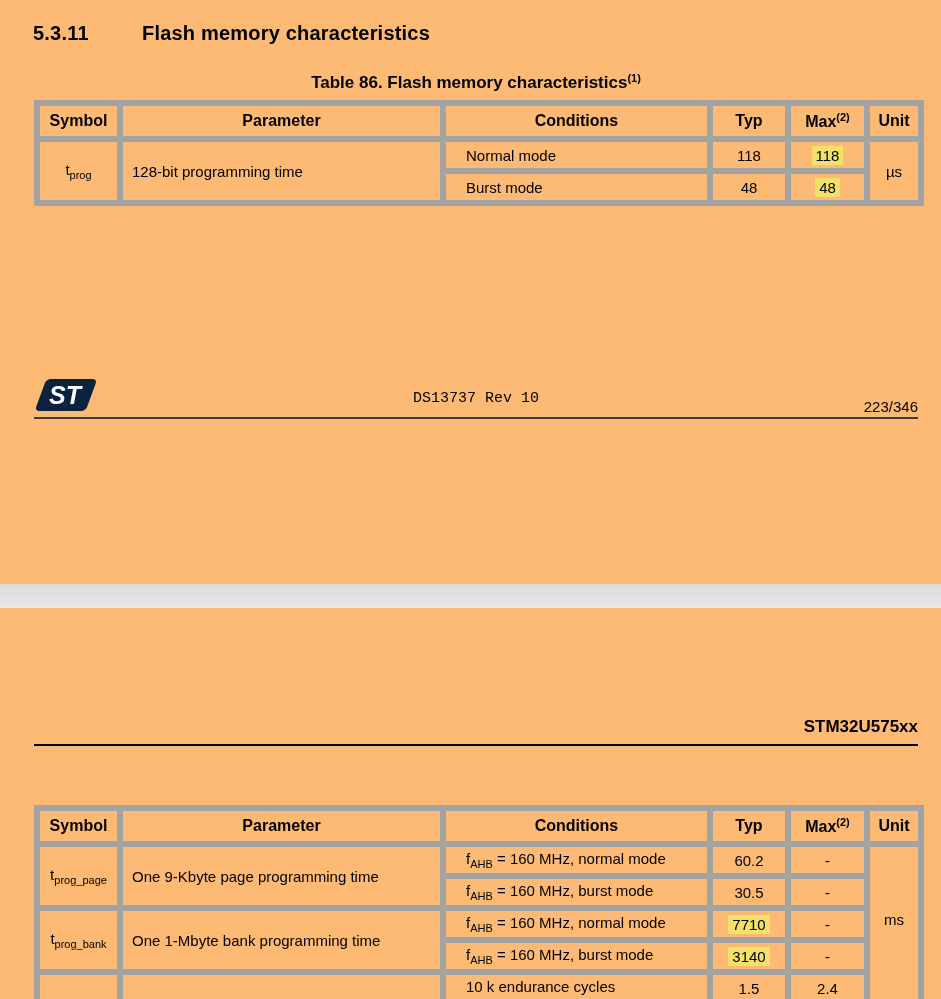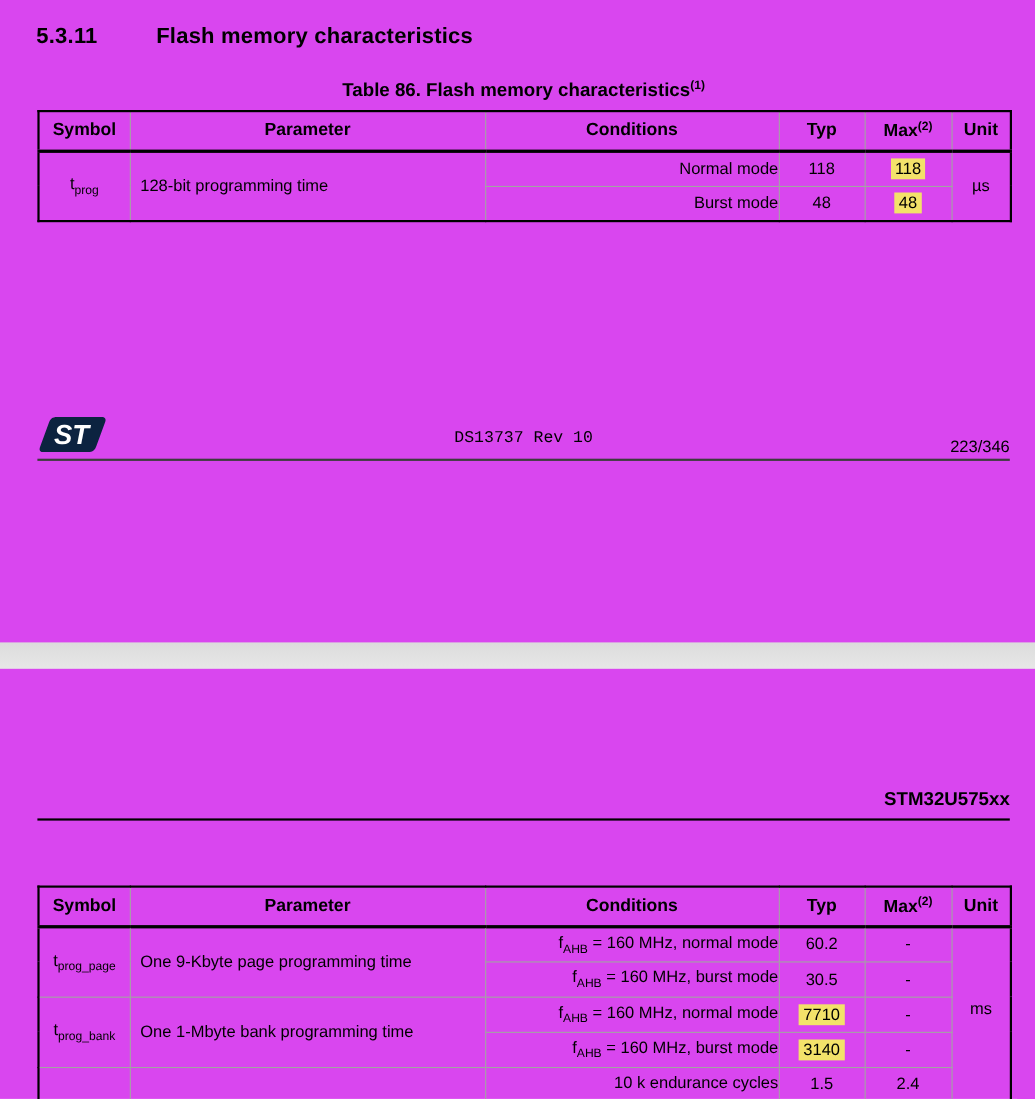--- a/index.html
+++ b/index.html
@@ -2,42 +2,42 @@
 <html><head>
 <meta charset="utf-8">
 <style>
   * { margin: 0; padding: 0; box-sizing: border-box; }
   html, body { background: #ffffff; }
   body { font-family: "Liberation Sans", sans-serif; color: #000; }
   .page {
     position: relative;
     width: 941px;
     height: 999px;
-    background: #d946ef;
+    background: #fdba74;
     overflow: hidden;
   }
   
   .doc-heading { position: absolute; left: 33px; top: 22px; font-size: 20px; font-weight: bold; letter-spacing: .2px; }
   .doc-heading .num { display: inline-block; width: 109px; }
   .tbl-caption { position: absolute; left: 34px; width: 884px; text-align: center; font-size: 17px; font-weight: bold; }
   .caption-1 { top: 72px; }
   .caption-2 { top: 775px; }
   .sup { font-size: 11px; vertical-align: 6px; font-weight: inherit; }
   .sub { font-size: 11px; vertical-align: -4px; }
   
   table.spec { position: absolute; left: 34px; width: 884px; border-collapse: collapse; table-layout: fixed; border: 2px solid #000; }
   .table-1 { top: 100px; }
   .table-2 { top: 805px; }
-  table.spec th, table.spec td { border: 1px solid #a3a3a3; font-size: 15px; vertical-align: middle; margin-left: 20px; }
+  table.spec th, table.spec td { border: 6px solid #a3a3a3; font-size: 15px; vertical-align: middle; margin-left: 20px; }
   table.spec th { height: 36px; font-size: 16px; font-weight: bold; text-align: center; border-bottom: 3px solid #000; }
   table.spec td { height: 32px; }
   .table-2 td { height: 33px; }
   td.c-symbol { text-align: center; }
   td.c-param { text-align: left; padding-left: 9px; }
-  td.c-cond { text-align: right; padding-left: 20px; }
+  td.c-cond { text-align: left; padding-left: 20px; }
   td.c-typ, td.c-max { text-align: center; }
   td.c-unit { text-align: center; }
   td.c-unit-bottom { vertical-align: bottom; padding-bottom: 10px; }
   .hl { background: #f3e26a; padding: 1px 4px; }
   
   .logo-wrap { position: absolute; left: 35px; top: 378px; width: 62px; height: 34px; }
   .footer-center { position: absolute; left: 34px; width: 884px; top: 390px; text-align: center; font-size: 15px; font-family: Liberation Mono, monospace; }
   .footer-right { position: absolute; right: 23px; top: 398px; font-size: 15px; }
   .footer-rule { position: absolute; left: 34px; top: 417px; width: 884px; height: 2px; background: #3c3c3c; }
   

